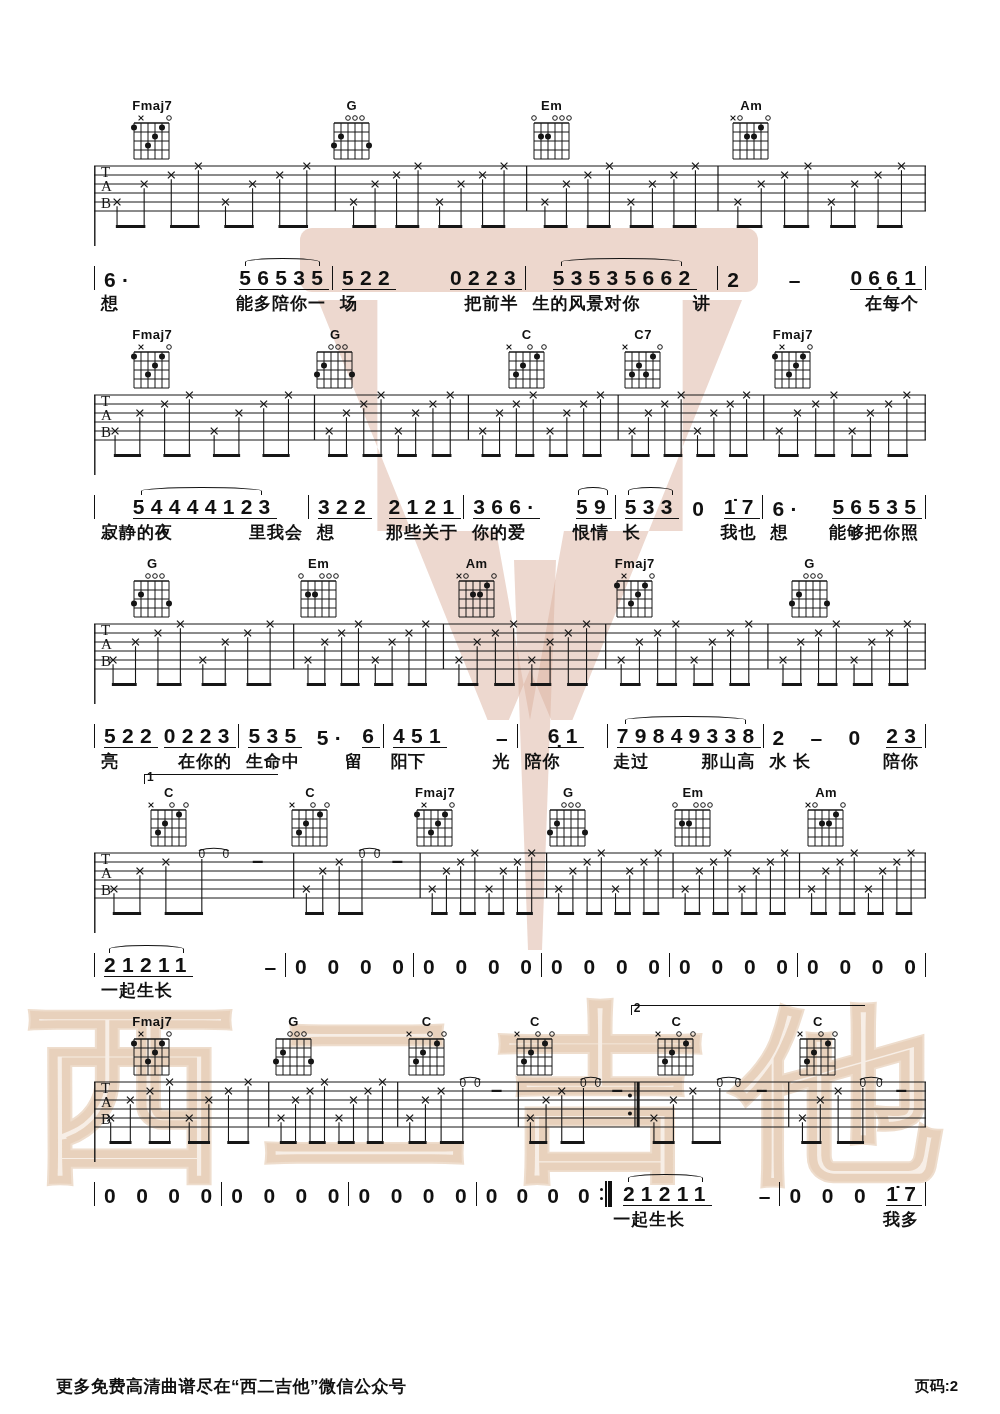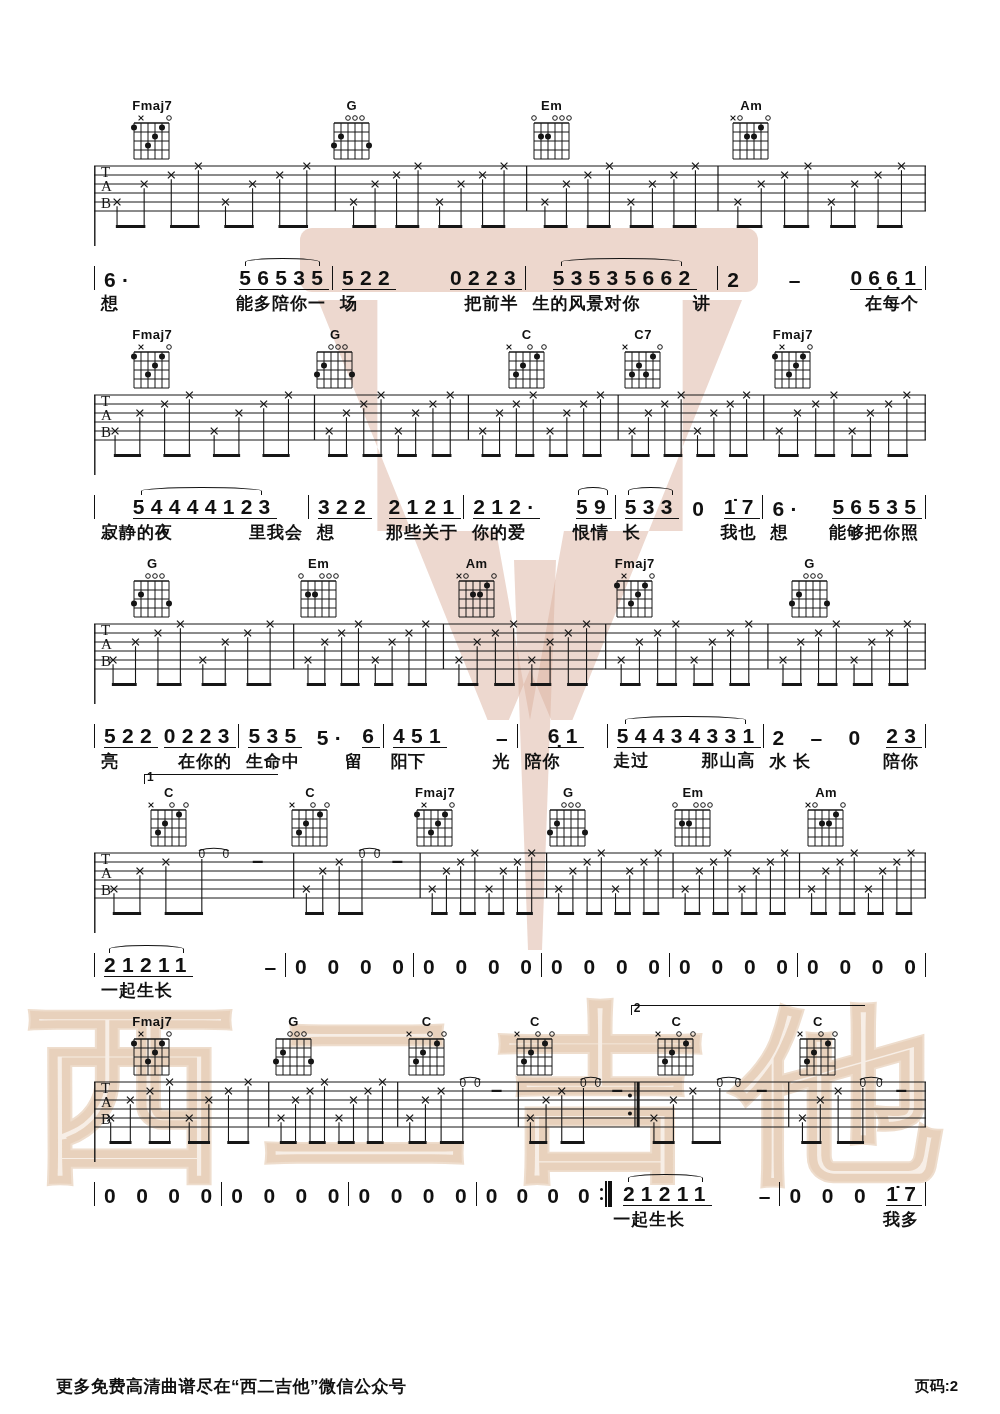--- a/index.html
+++ b/index.html
@@ -581,21 +581,21 @@
           <div class="numwrap">
             <div class="numline">
               <div class="cell one" style="flex-grow: 26.5;">
                 <span class="tok u arc">54444123</span>
               </div>
               <div class="cell" style="flex-grow: 18.5;">
                 <span class="tok u">322</span>
                 <span class="tok u">2121</span>
               </div>
               <div class="cell" style="flex-grow: 18;">
-                <span class="tok u">212·</span>
+                <span class="tok u">366·</span>
                 <span class="tok u arc">59</span>
               </div>
               <div class="cell" style="flex-grow: 17.5;">
                 <span class="tok u arc">533</span>
                 <span class="tok">0</span>
                 <span class="tok u">1̇7</span>
               </div>
               <div class="cell" style="flex-grow: 19.5;">
                 <span class="tok">6·</span>
                 <span class="tok u">56535</span>
@@ -894,21 +894,21 @@
                 <span class="tok u">6</span>
               </div>
               <div class="cell" style="flex-grow: 16;">
                 <span class="tok u">451</span>
                 <span class="tok">–</span>
               </div>
               <div class="cell one" style="flex-grow: 10;">
                 <span class="tok u">6̣1</span>
               </div>
               <div class="cell one" style="flex-grow: 19;">
-                <span class="tok u arc">54434331</span>
+                <span class="tok u arc">79849338</span>
               </div>
               <div class="cell" style="flex-grow: 20;">
                 <span class="tok">2</span>
                 <span class="tok">–</span>
                 <span class="tok">0</span>
                 <span class="tok u">23</span>
               </div>
             </div>
             <div class="lyrline">
               <div class="lcell" style="flex-grow: 17.5;">
@@ -920,21 +920,21 @@
                 <span class="lyr">留</span>
                 <span class="lyr">下</span>
               </div>
               <div class="lcell" style="flex-grow: 16;">
                 <span class="lyr">阳</span>
                 <span class="lyr">光</span>
               </div>
               <div class="lcell" style="flex-grow: 10;">
                 <span class="lyr">陪你</span>
               </div>
-              <div class="lcell" style="flex-grow: 19; font-family: Liberation Mono, monospace;">
+              <div class="lcell" style="flex-grow: 19;">
                 <span class="lyr">走过</span>
                 <span class="lyr">那山高</span>
               </div>
               <div class="lcell" style="flex-grow: 20;">
                 <span class="lyr">水 长</span>
                 <span class="lyr">陪你</span>
               </div>
             </div>
             <div class="volta" style="left: 6%; width: 16%; top: 56px;">
               <span>1</span>

